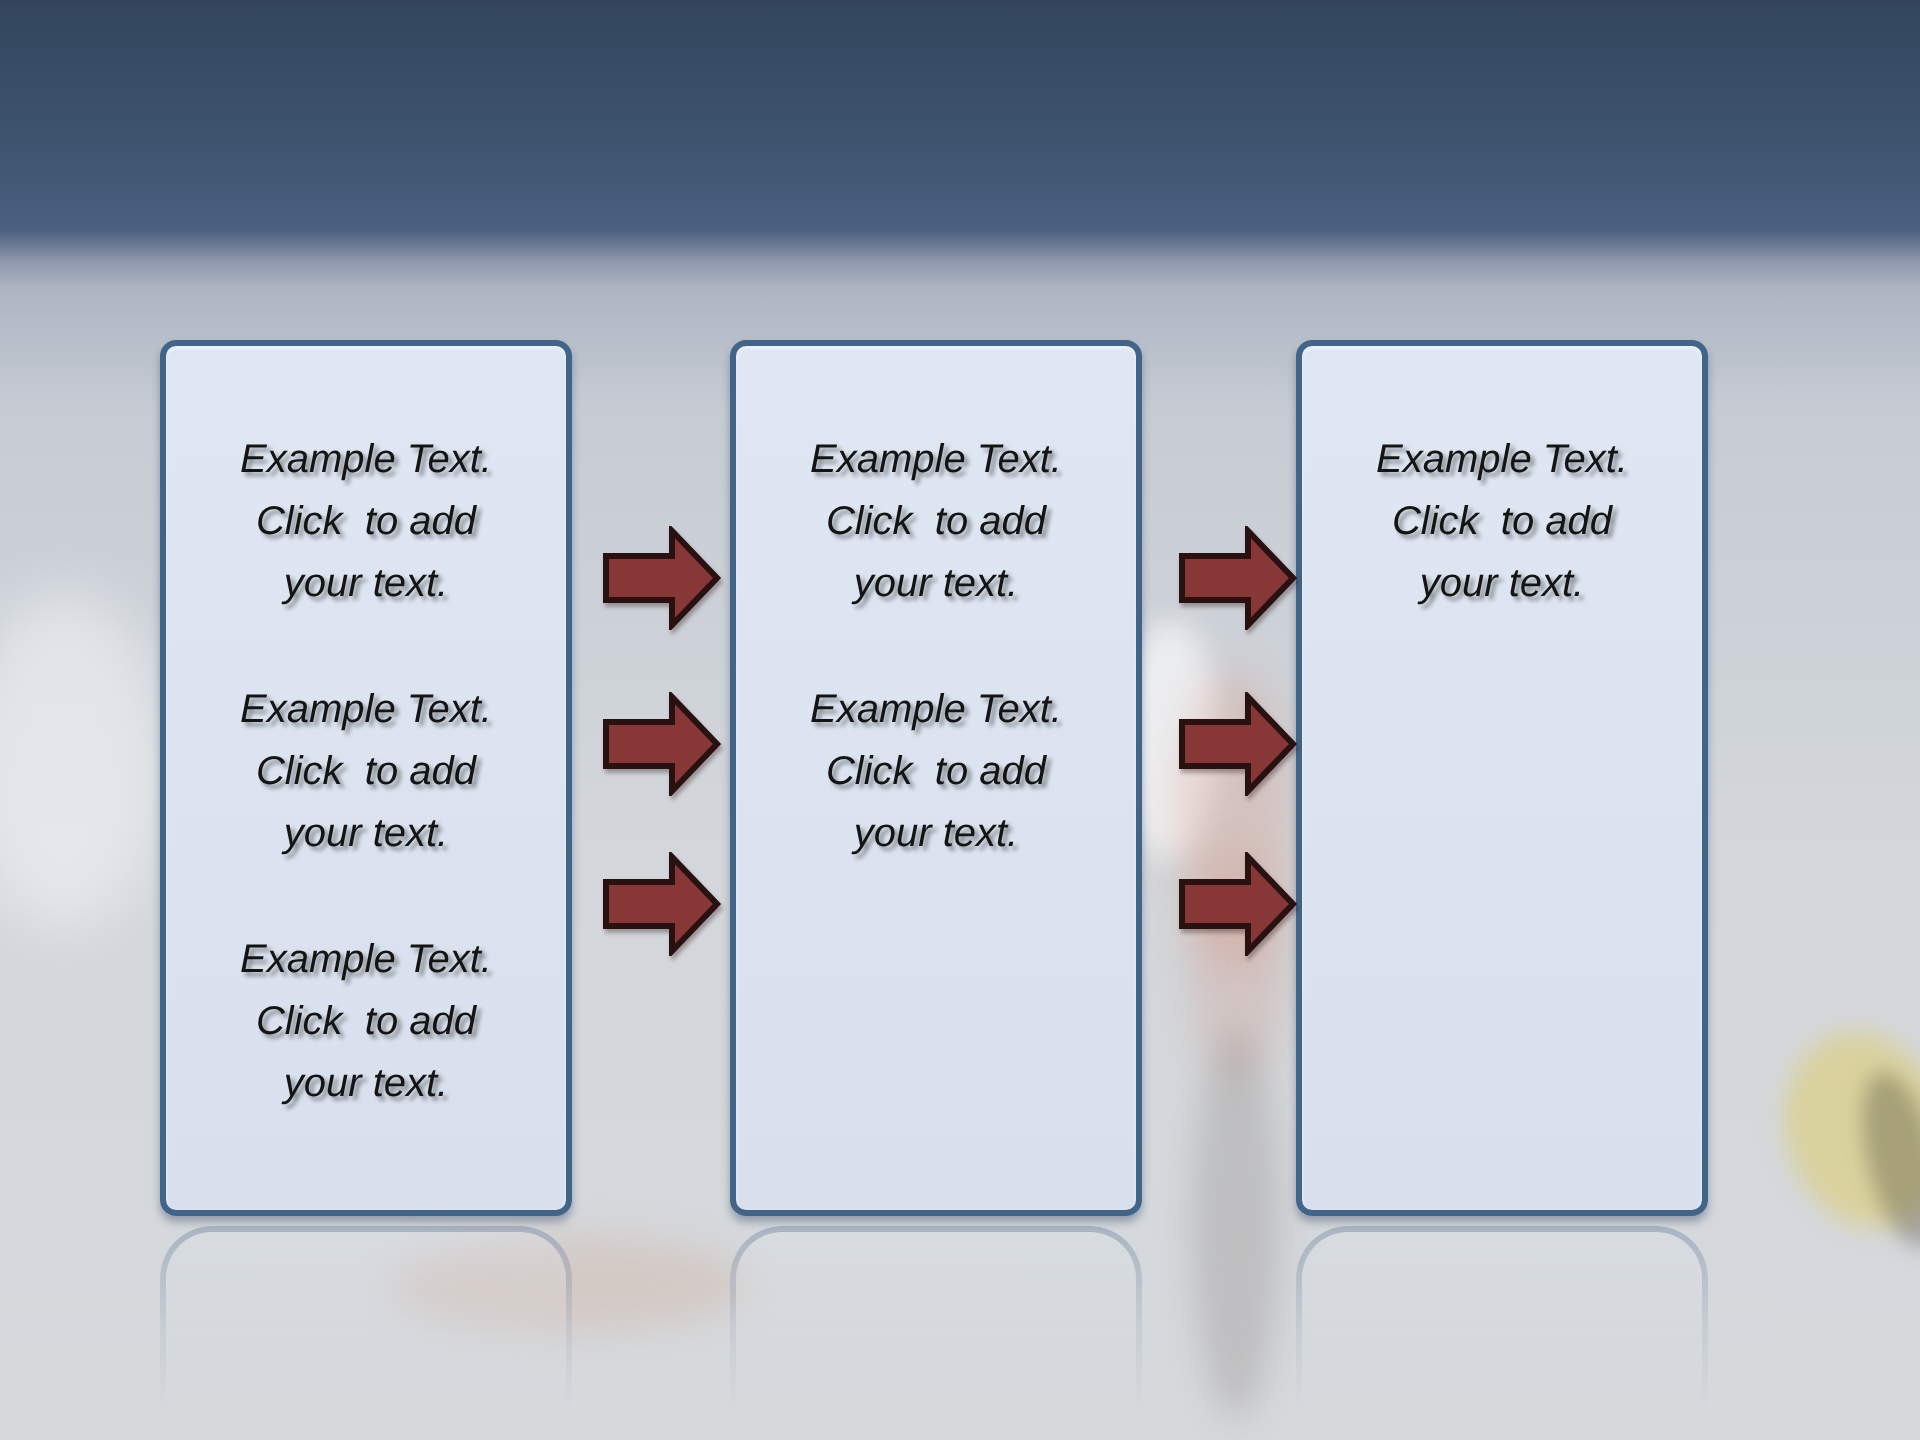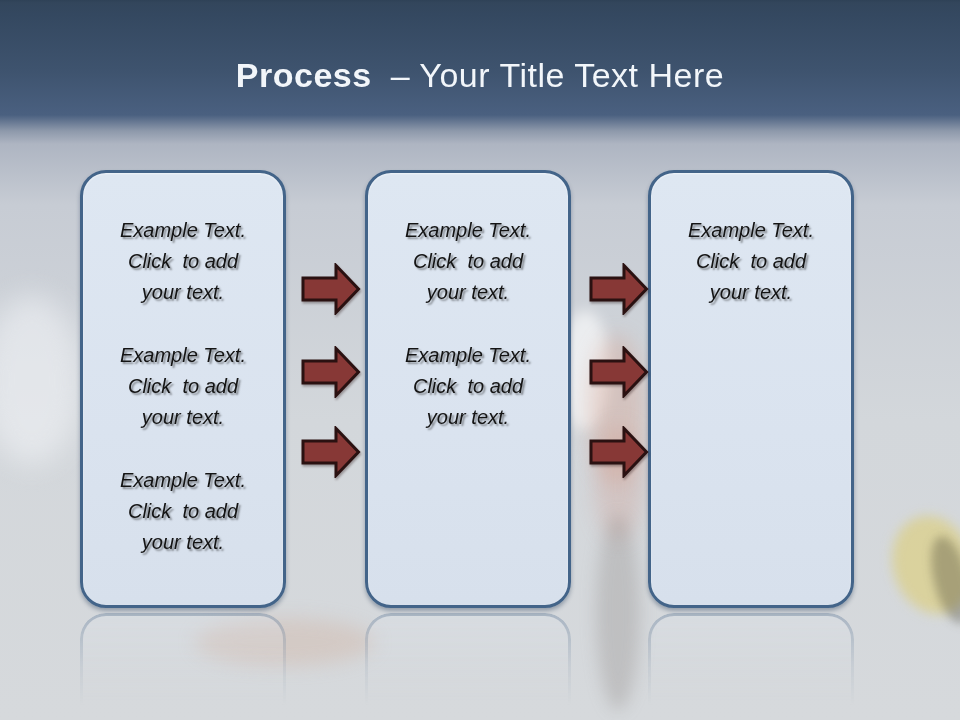--- a/index.html
+++ b/index.html
@@ -53,21 +53,21 @@
   .blob-hand         { left: 195px; top: 618px; width: 180px; height: 48px;  background: rgba(208,168,146,0.30); filter: blur(9px); }
 
   
   .step-box {
     position: absolute;
     top: 170px;
     width: 206px; height: 438px;
     box-sizing: border-box;
     background: linear-gradient(180deg, #dee7f2 0%, #dae3ef 60%, #d7e0ec 100%);
     border: 3px solid #436489;
-    border-radius: 26px;
+    border-radius: 8px;
     box-shadow: 0 3px 4px rgba(40,60,90,0.38), inset 0 1px 2px rgba(255,255,255,0.55);
     padding-top: 42px;
     text-align: center;
   }
   .box-1 { left: 80px; }
   .box-2 { left: 365px; }
   .box-3 { left: 648px; }
 
   .placeholder-text {
     margin: 0 10px 32px 10px;
@@ -121,21 +121,20 @@
 
   <div class="blob blob-cloud-left"></div>
   <div class="blob blob-diver-white"></div>
   <div class="blob blob-diver-skin"></div>
   <div class="blob blob-diver-skin2"></div>
   <div class="blob blob-diver-leg"></div>
   <div class="blob blob-fin"></div>
   <div class="blob blob-fin-dark"></div>
   <div class="blob blob-hand"></div>
 
-  <h1 class="title"><span class="t-bold">Process</span><span class="t-rest">– Your Title Text Here</span></h1>
 
   <div class="reflection refl-1"></div>
   <div class="reflection refl-2"></div>
   <div class="reflection refl-3"></div>
 
   <div class="step-box box-1">
     <div class="placeholder-text">Example Text.
 Click  to add
 your text.</div>
     <div class="placeholder-text">Example Text.

